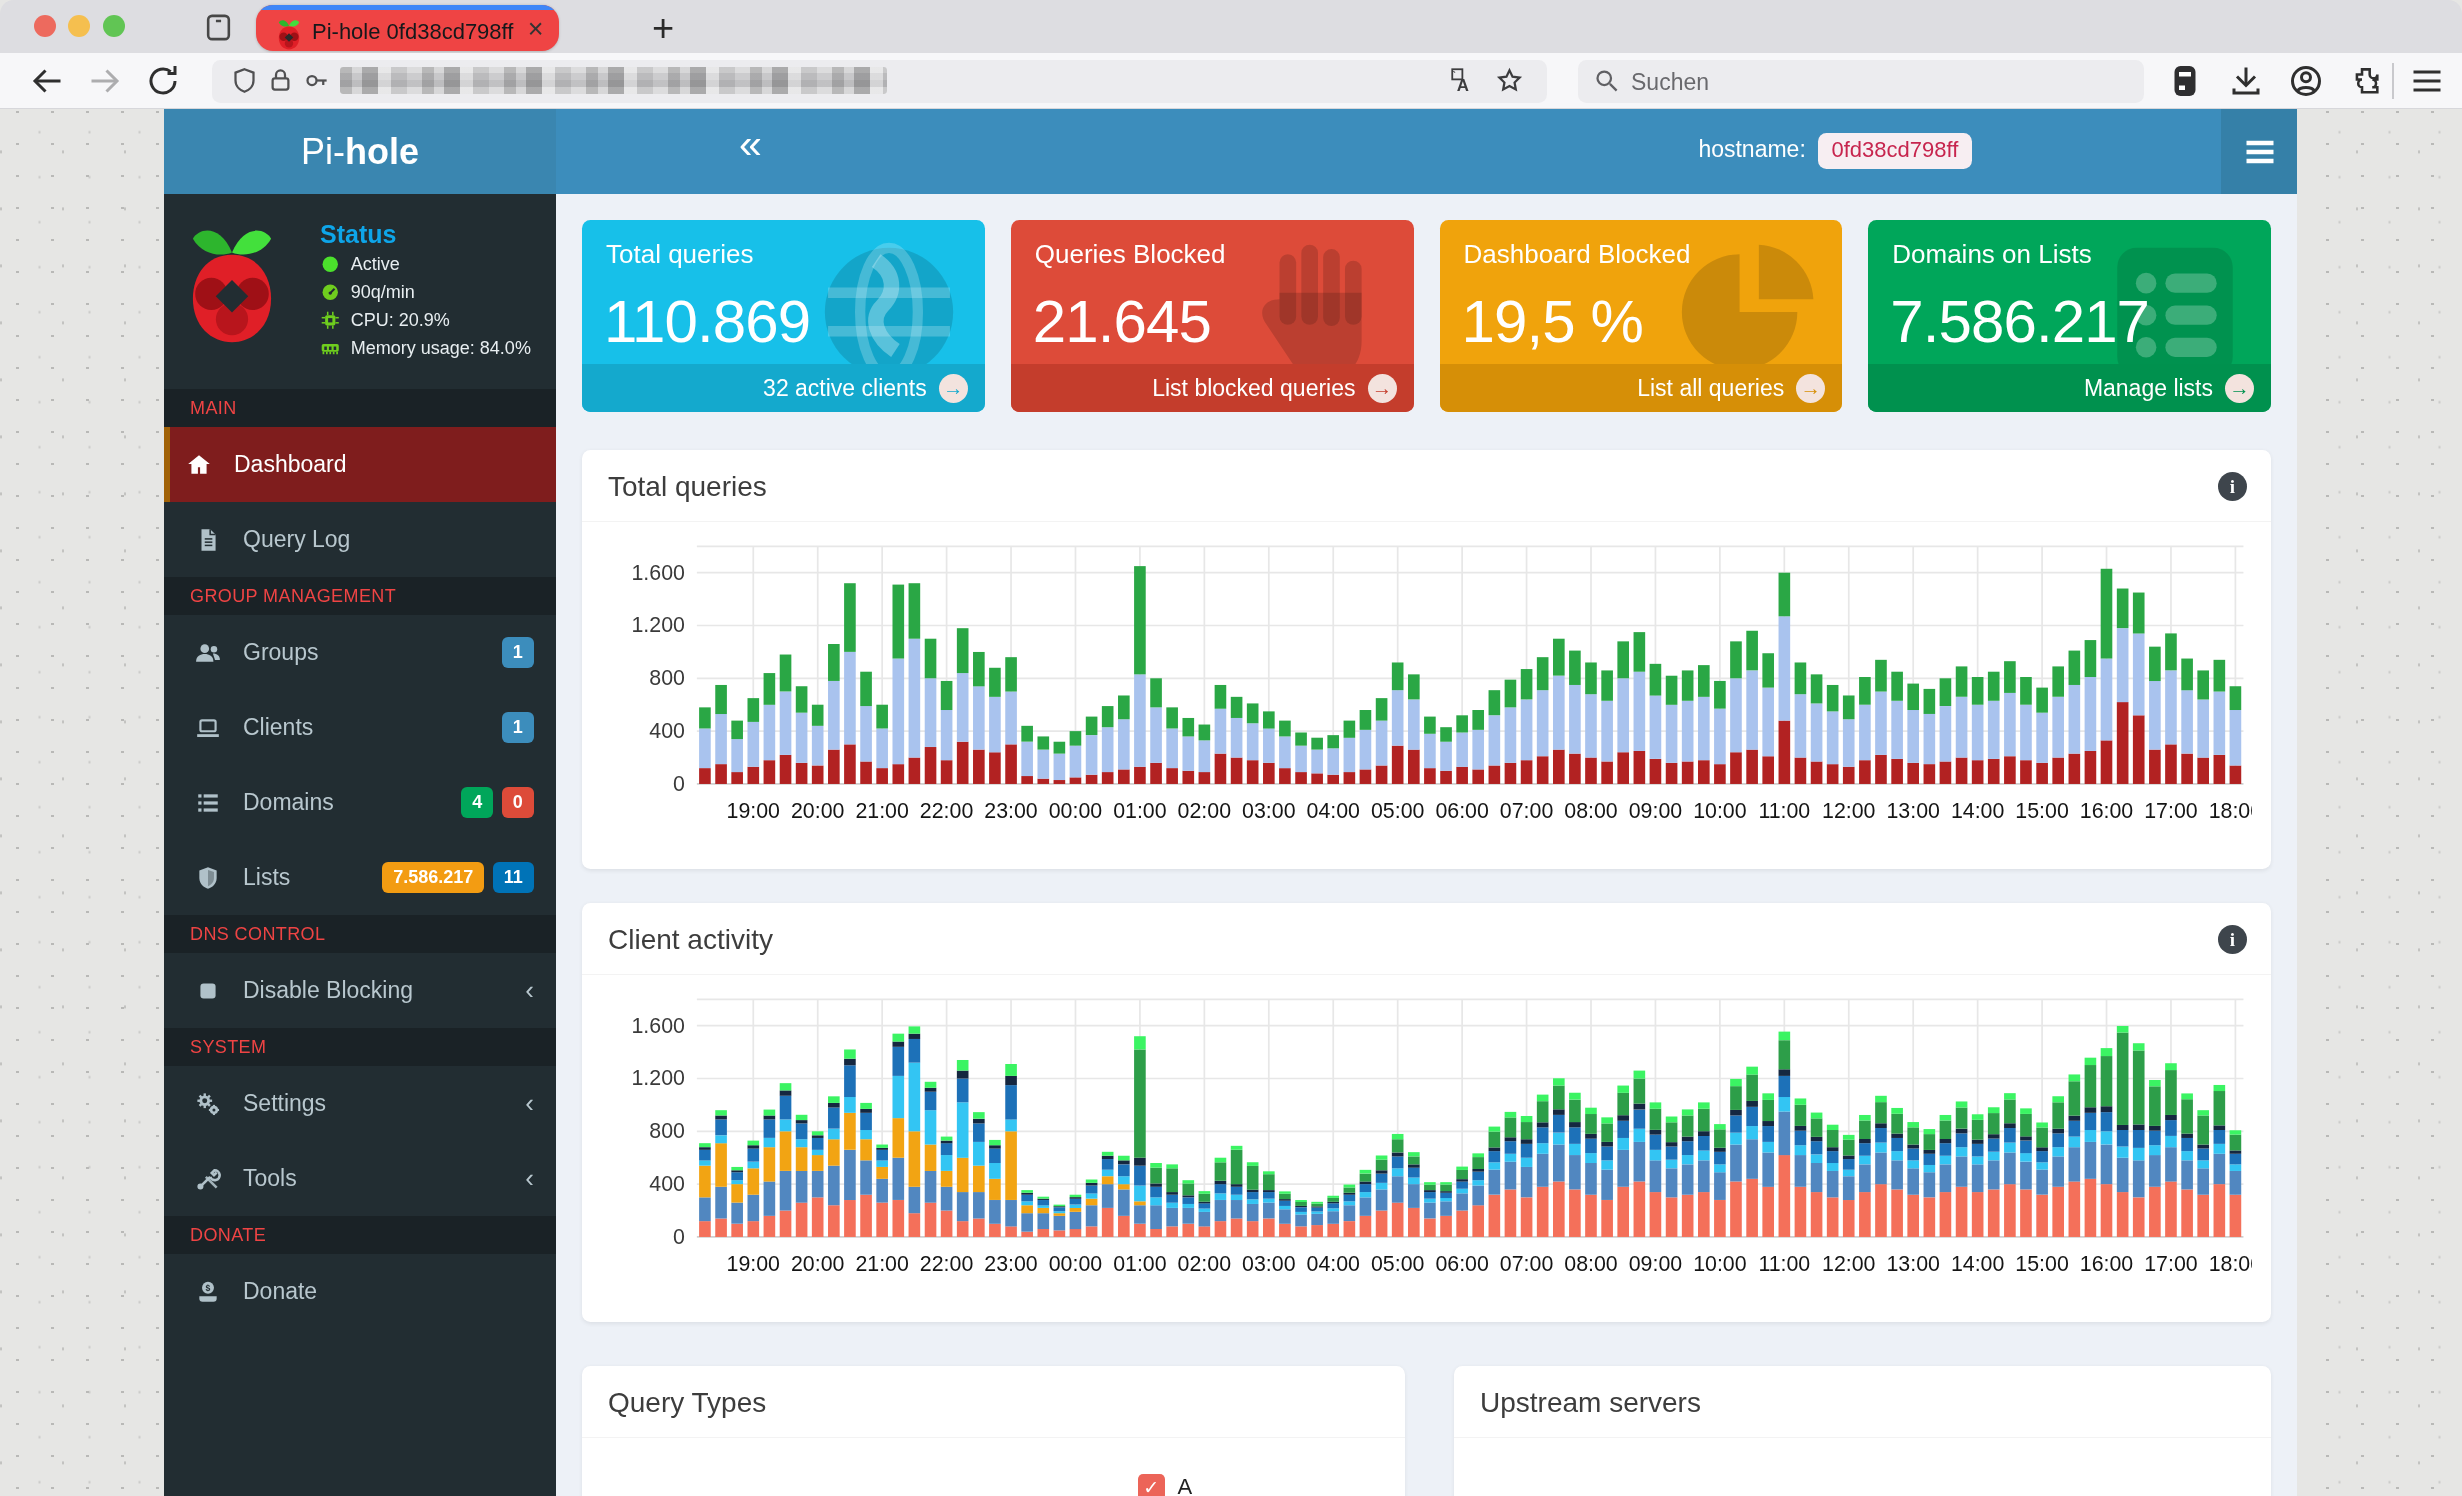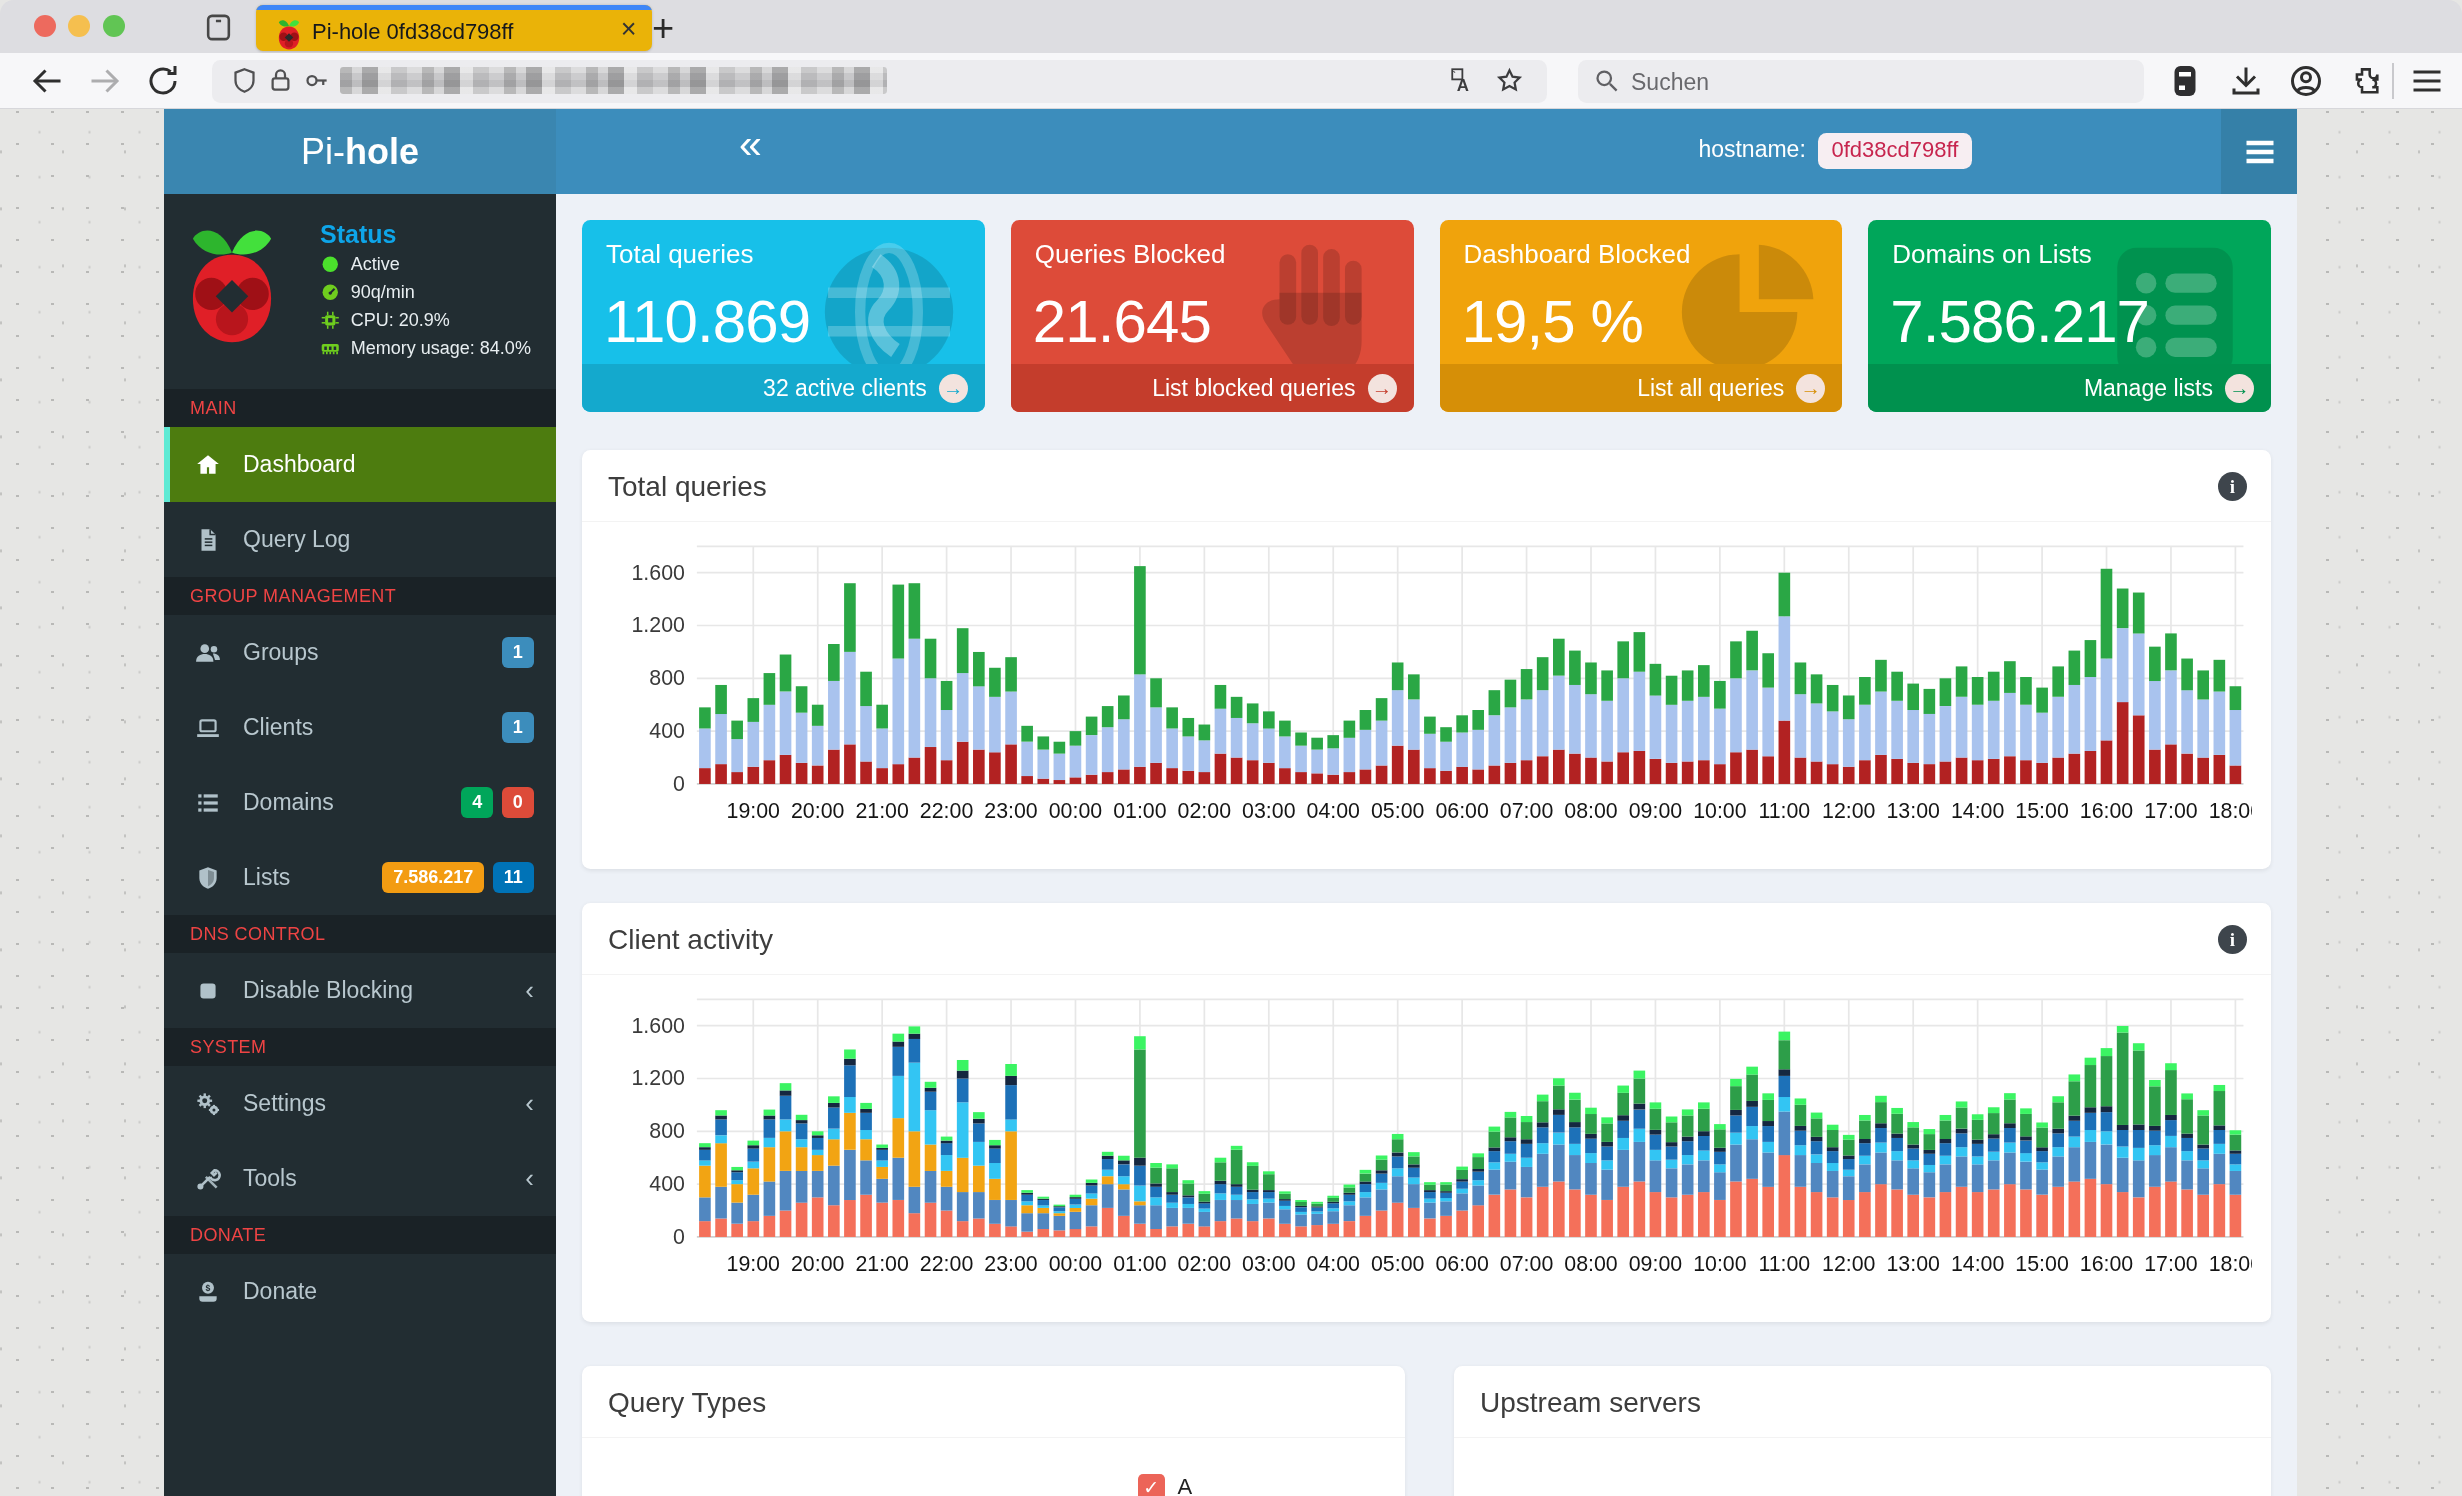--- a/index.html
+++ b/index.html
@@ -11,21 +11,21 @@
       radial-gradient(circle,#b9b9b7 1.3px,transparent 1.5px),
       radial-gradient(circle,#c9c9c7 1px,transparent 1.3px),
       radial-gradient(circle,#c2c2c0 1.1px,transparent 1.4px);
     background-size:35px 32px,50px 45px,62px 57px;
     background-position:0 0,14.5px 19.7px,32px 9.4px;}
   
   .chrome{position:absolute;top:0;left:0;width:2462px;height:109px;border-radius:13.7px 13.7px 0 0;overflow:hidden;}
   .tabbar{position:absolute;top:0;left:0;width:100%;height:53px;background:#dddde1;}
   .light{position:absolute;top:15.4px;width:22px;height:22px;border-radius:50%;}
   .viewbox-btn{position:absolute;top:12px;left:203px;width:31px;height:31px;color:#474747;}
-  .tab{position:absolute;top:5.1px;left:256px;width:396px;height:46px;background:#eab308;border-radius:7px;
+  .tab{position:absolute;top:5.1px;left:256px;width:303px;height:46px;background:#ef4444;border-radius:17px;
        box-shadow:0 0.9px 2.6px rgba(0,0,0,.18);overflow:hidden;}
   .tab .accent{position:absolute;top:0;left:0;right:0;height:5.1px;background:#3e86f7;}
   .tab .fav{position:absolute;left:20.5px;top:12px;width:24px;height:27px;}
   .tab .ttl{position:absolute;left:56px;top:13.7px;font-size:22px;color:#16181b;white-space:nowrap;}
   .tab .cls{position:absolute;right:15.4px;top:8.5px;font-size:27px;color:#333;}
   .newtab{position:absolute;left:652px;top:6.8px;font-size:38px;color:#2a2a2a;font-weight:300;}
   .toolbar{position:absolute;top:53px;left:0;width:100%;height:56px;background:#f7f7f9;border-bottom:1.7px solid #d7d7db;}
   .tbicon{position:absolute;top:10.3px;width:36px;height:36px;color:#3c3c3e;}
   .urlbar{position:absolute;left:212px;top:6.8px;width:1335px;height:43px;background:#ececef;border-radius:8.5px;}
   .ubicon{position:absolute;top:7.7px;width:27px;height:27px;color:#505052;}
@@ -52,21 +52,21 @@
   .sidebar{position:absolute;left:0;top:85px;width:392px;bottom:0;background:#222d32;}
   .statusbox{position:absolute;left:0;top:0;width:100%;height:195px;}
   .logo{position:absolute;left:22px;top:24px;width:92px;height:144px;}
   .statusbox .st-title{position:absolute;left:156px;top:26px;font-size:25px;font-weight:700;color:#0ea5e9;}
   .strow{position:absolute;left:156px;display:flex;align-items:center;font-size:18px;color:#e8eef1;white-space:nowrap;}
   .strow .sic{width:20.5px;height:20.5px;margin-right:10.3px;flex:none;}
   .nav{position:absolute;left:0;top:195px;width:100%;bottom:0;}
   .sec-h{height:38px;background:#1a2226;color:#ef4444;font-size:18px;display:flex;align-items:center;padding-left:26px;letter-spacing:0.4px;}
   .sitem{position:relative;height:75px;display:flex;align-items:center;color:#b8c7ce;font-size:23px;padding-left:31px;}
   .sitem .nic{width:26px;height:26px;margin-right:22px;flex:none;color:#b0c1c9;}
-  .sitem.active{background:#4d7c0f;color:#ffffff;border-left:6px solid #5eead4;padding-left:25px;}
+  .sitem.active{background:#7f1d1d;color:#ffffff;border-left:6px solid #a16207;padding-left:16px;}
   .sitem.active .nic{color:#fff;}
   .sitem .grow{flex:1;}
   .badge{margin-right:8.5px;padding:4.3px 11px 5.1px;border-radius:6px;color:#fff;font-size:18px;font-weight:700;}
   .sitem .chev{margin-right:22px;font-size:26px;color:#b8c7ce;}
   .sitem .badgewrap{display:flex;margin-right:13.7px;}
   
   .content{position:absolute;left:392px;top:85px;right:0;bottom:0;padding:26px;overflow:hidden;background:#edf1f7;}
   .cards{display:flex;gap:26px;}
   .card{position:relative;flex:1;height:192px;border-radius:8.5px;color:#fff;overflow:hidden;}
   .card .ct{position:absolute;left:24px;top:19px;font-size:26px;}

